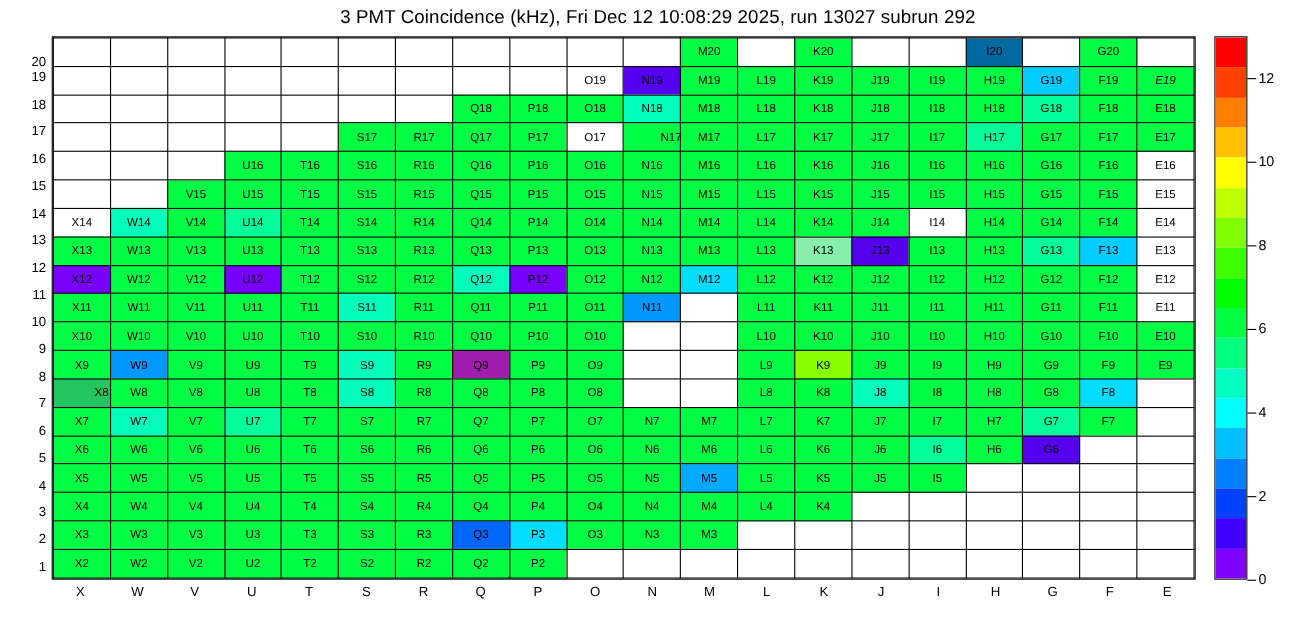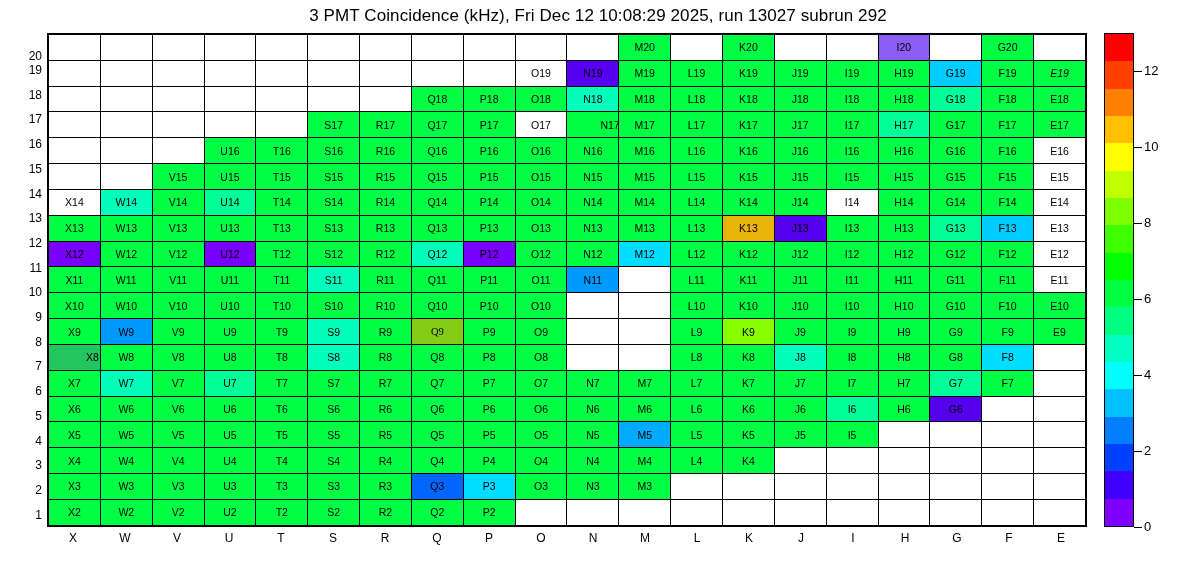--- a/index.html
+++ b/index.html
@@ -86,21 +86,21 @@
             <td style="background: rgb(255, 255, 255);"></td>
             <td style="background: rgb(255, 255, 255);"></td>
             <td style="background: rgb(255, 255, 255);"></td>
             <td style="background: rgb(255, 255, 255);"></td>
             <td style="background: rgb(255, 255, 255);"></td>
             <td style="background: rgb(0, 255, 68);">M20</td>
             <td style="background: rgb(255, 255, 255);"></td>
             <td style="background: rgb(0, 255, 68);">K20</td>
             <td style="background: rgb(255, 255, 255);"></td>
             <td style="background: rgb(255, 255, 255);"></td>
-            <td style="background: #8b5cf6;">I20</td>
+            <td style="background: #0369a1;">I20</td>
             <td style="background: rgb(255, 255, 255);"></td>
             <td style="background: rgb(0, 255, 68);">G20</td>
             <td style="background: rgb(255, 255, 255);"></td>
           </tr>
           <tr>
             <td style="background: rgb(255, 255, 255);"></td>
             <td style="background: rgb(255, 255, 255);"></td>
             <td style="background: rgb(255, 255, 255);"></td>
             <td style="background: rgb(255, 255, 255);"></td>
             <td style="background: rgb(255, 255, 255);"></td>
@@ -237,21 +237,21 @@
             <td style="background: rgb(0, 255, 68);">U13</td>
             <td style="background: rgb(0, 255, 68);">T13</td>
             <td style="background: rgb(0, 255, 68);">S13</td>
             <td style="background: rgb(0, 255, 68);">R13</td>
             <td style="background: rgb(0, 255, 68);">Q13</td>
             <td style="background: rgb(0, 255, 68);">P13</td>
             <td style="background: rgb(0, 255, 68);">O13</td>
             <td style="background: rgb(0, 255, 68);">N13</td>
             <td style="background: rgb(0, 255, 68);">M13</td>
             <td style="background: rgb(0, 255, 68);">L13</td>
-            <td style="background: #eab308;">K13</td>
+            <td style="background: #86efac;">K13</td>
             <td style="background: rgb(85, 0, 238);">J13</td>
             <td style="background: rgb(0, 255, 68);">I13</td>
             <td style="background: rgb(0, 255, 68);">H13</td>
             <td style="background: rgb(0, 255, 153);">G13</td>
             <td style="background: rgb(0, 204, 255);">F13</td>
             <td style="background: rgb(255, 255, 255);">E13</td>
           </tr>
           <tr>
             <td style="background: rgb(119, 0, 255);">X12</td>
             <td style="background: rgb(0, 255, 68);">W12</td>
@@ -319,21 +319,21 @@
             <td style="background: rgb(0, 255, 68);">E10</td>
           </tr>
           <tr>
             <td style="background: rgb(0, 255, 68);">X9</td>
             <td style="background: rgb(0, 153, 255);">W9</td>
             <td style="background: rgb(0, 255, 68);">V9</td>
             <td style="background: rgb(0, 255, 68);">U9</td>
             <td style="background: rgb(0, 255, 68);">T9</td>
             <td style="background: rgb(0, 255, 187);">S9</td>
             <td style="background: rgb(0, 255, 68);">R9</td>
-            <td style="background: #84cc16; font-family: Liberation Serif, serif;">Q9</td>
+            <td style="background: #a21caf;">Q9</td>
             <td style="background: rgb(0, 255, 68);">P9</td>
             <td style="background: rgb(0, 255, 68);">O9</td>
             <td style="background: rgb(255, 255, 255);"></td>
             <td style="background: rgb(255, 255, 255);"></td>
             <td style="background: rgb(0, 255, 68);">L9</td>
             <td style="background: rgb(136, 255, 0);">K9</td>
             <td style="background: rgb(0, 255, 68);">J9</td>
             <td style="background: rgb(0, 255, 68);">I9</td>
             <td style="background: rgb(0, 255, 68);">H9</td>
             <td style="background: rgb(0, 255, 68);">G9</td>

